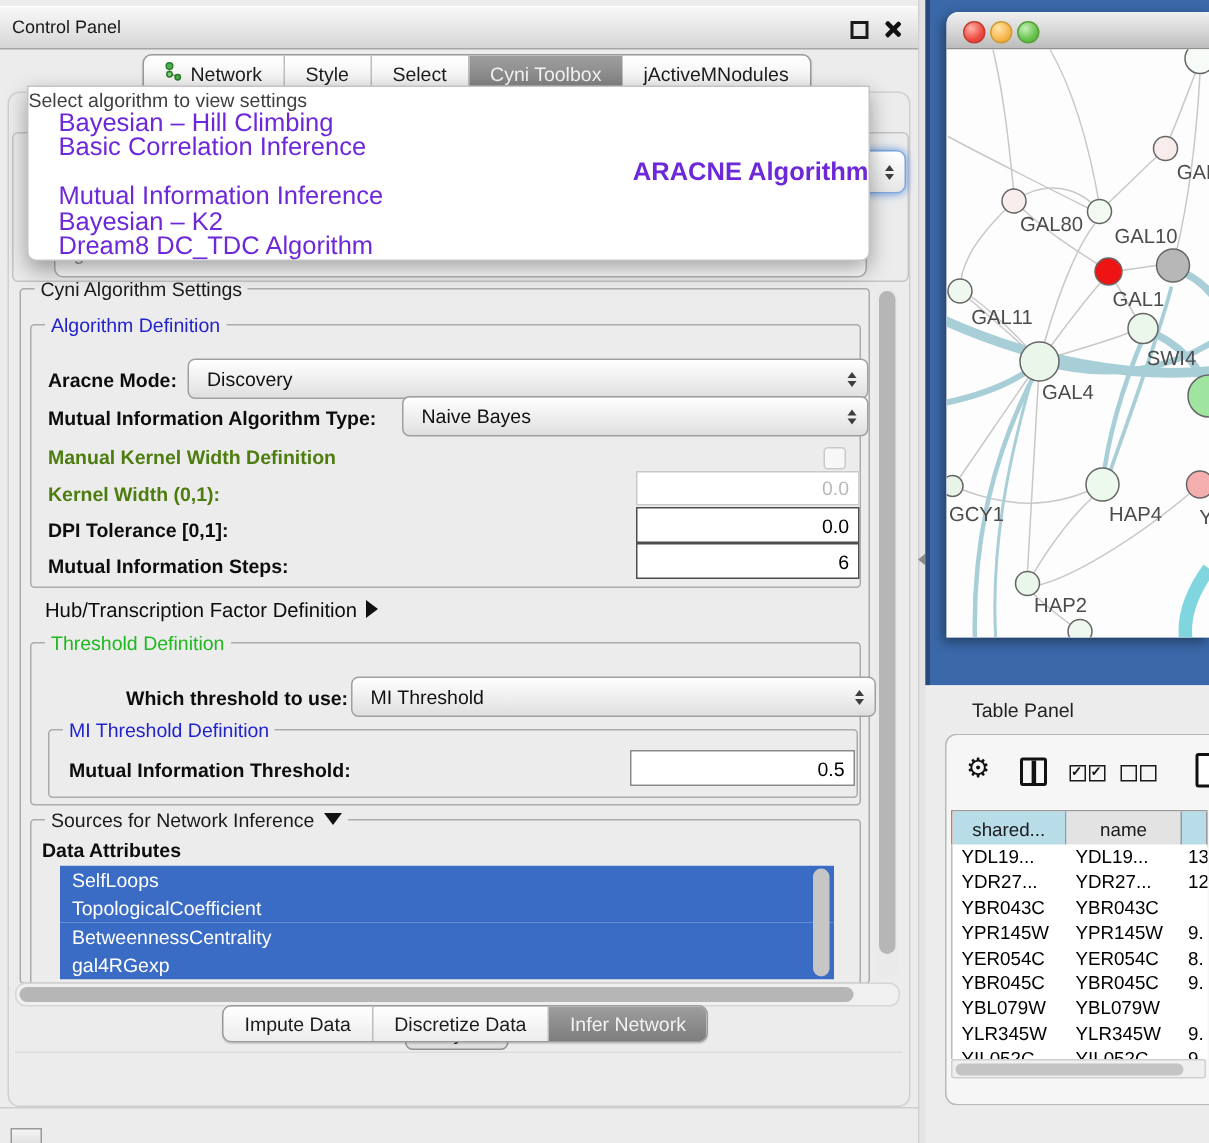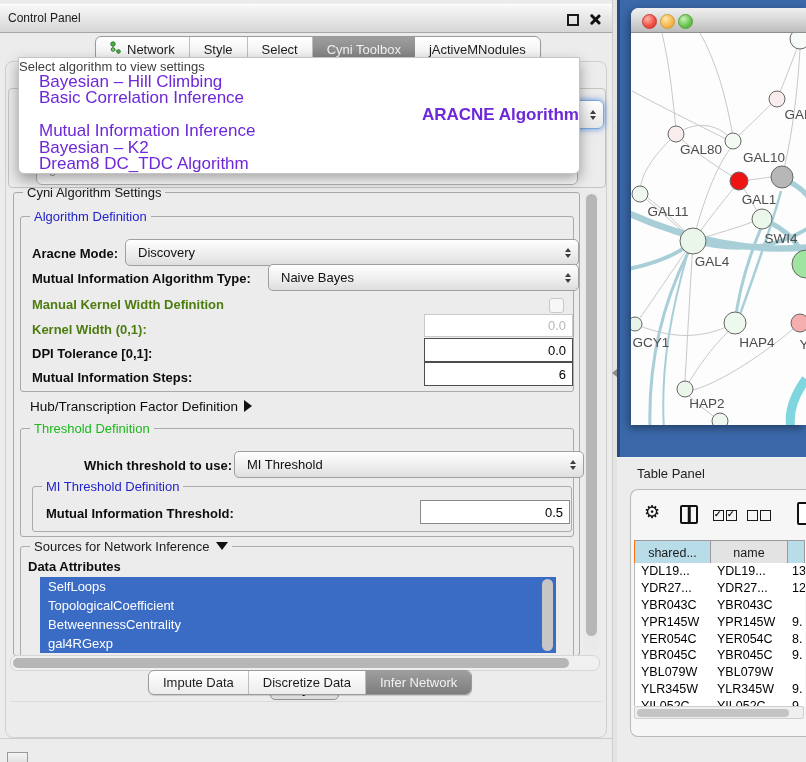--- a/index.html
+++ b/index.html
@@ -343,21 +343,21 @@
             <text x="651" y="346" text-anchor="middle" class="nlabel">GCY1</text>
             <text x="757" y="346" text-anchor="middle" class="nlabel">HAP4</text>
             <text x="804" y="348" text-anchor="middle" class="nlabel">Y</text>
             <text x="707" y="407" text-anchor="middle" class="nlabel">HAP2</text>
           </g>
       </svg>
     </div>
   </div>
 
   <div class="table-region">
-    <span class="table-title" style="position:absolute;left:20px;top:8px;">Table Panel</span>
+    <span class="table-title" style="position:absolute;left:31px;top:8px;">Table Panel</span>
   </div>
   <div class="table-window">
     <span class="gear">⚙</span>
     <span class="colicon">
         <i></i>
       </span>
     <span class="cb checked" style="left:82px;"></span>
     <span class="cb checked" style="left:95px;"></span>
     <span class="cb" style="left:116px;"></span>
     <span class="cb" style="left:129px;"></span>

